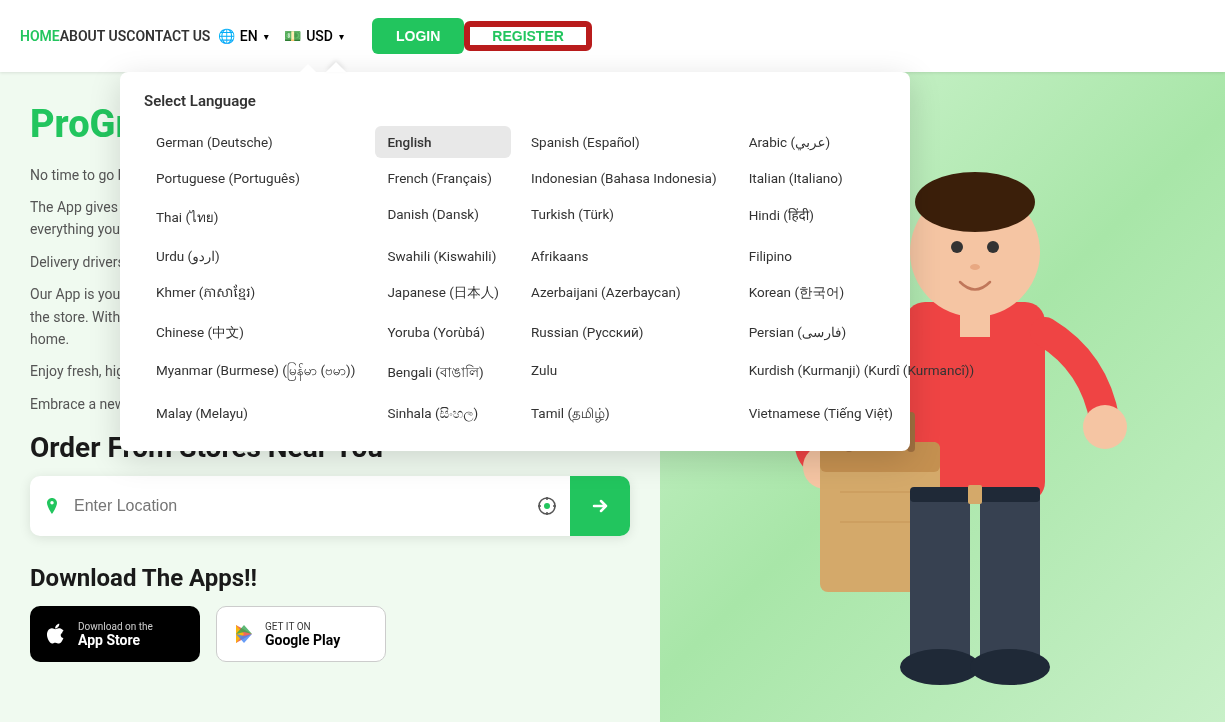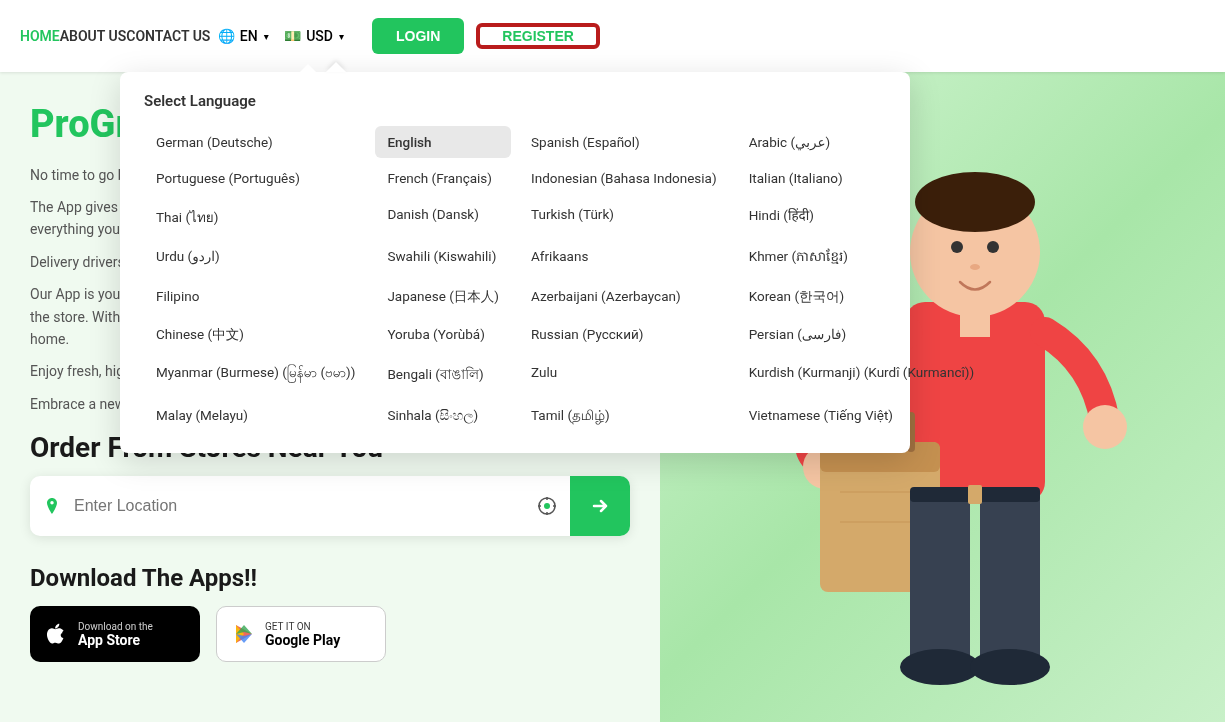--- a/index.html
+++ b/index.html
@@ -53,37 +53,37 @@
       font-size: 14px;
       font-weight: 500;
       cursor: pointer;
       padding: 4px 8px;
       border-radius: 4px;
     }
 
     .header-actions {
       display: flex;
       align-items: center;
-      gap: 12px;
+      gap: 0;
       margin-left: 20px;
     }
     .btn-login {
       background: #22c55e;
       color: #fff;
       border: none;
       padding: 10px 24px;
       border-radius: 6px;
       font-size: 14px;
       font-weight: 600;
       cursor: pointer;
     }
     .btn-register {
       background: #fff;
       color: #22c55e;
-      border: 4px solid #b91c1c;
+      border: 6px solid #b91c1c;
       padding: 1px 22px;
       border-radius: 6px;
       font-size: 14px;
       font-weight: 600;
       cursor: pointer;
     }
 
     
     .main {
       display: flex;
@@ -413,22 +413,22 @@
 
       <div class="lang-option">Thai (ไทย)</div>
       <div class="lang-option">Danish (Dansk)</div>
       <div class="lang-option">Turkish (Türk)</div>
       <div class="lang-option">Hindi (हिंदी)</div>
 
       <div class="lang-option">Urdu (اردو)</div>
       <div class="lang-option">Swahili (Kiswahili)</div>
       <div class="lang-option">Afrikaans</div>
 
+      <div class="lang-option">Filipino</div>
       <div class="lang-option">Khmer (ភាសាខ្មែរ)</div>
-      <div class="lang-option">Filipino</div>
       <div class="lang-option">Japanese (日本人)</div>
       <div class="lang-option">Azerbaijani (Azerbaycan)</div>
 
       <div class="lang-option">Korean (한국어)</div>
       <div class="lang-option">Chinese (中文)</div>
       <div class="lang-option">Yoruba (Yorùbá)</div>
       <div class="lang-option">Russian (Русский)</div>
 
       <div class="lang-option">Persian (فارسی)</div>
       <div class="lang-option">Myanmar (Burmese) (မြန်မာ (ဗမာ))</div>

